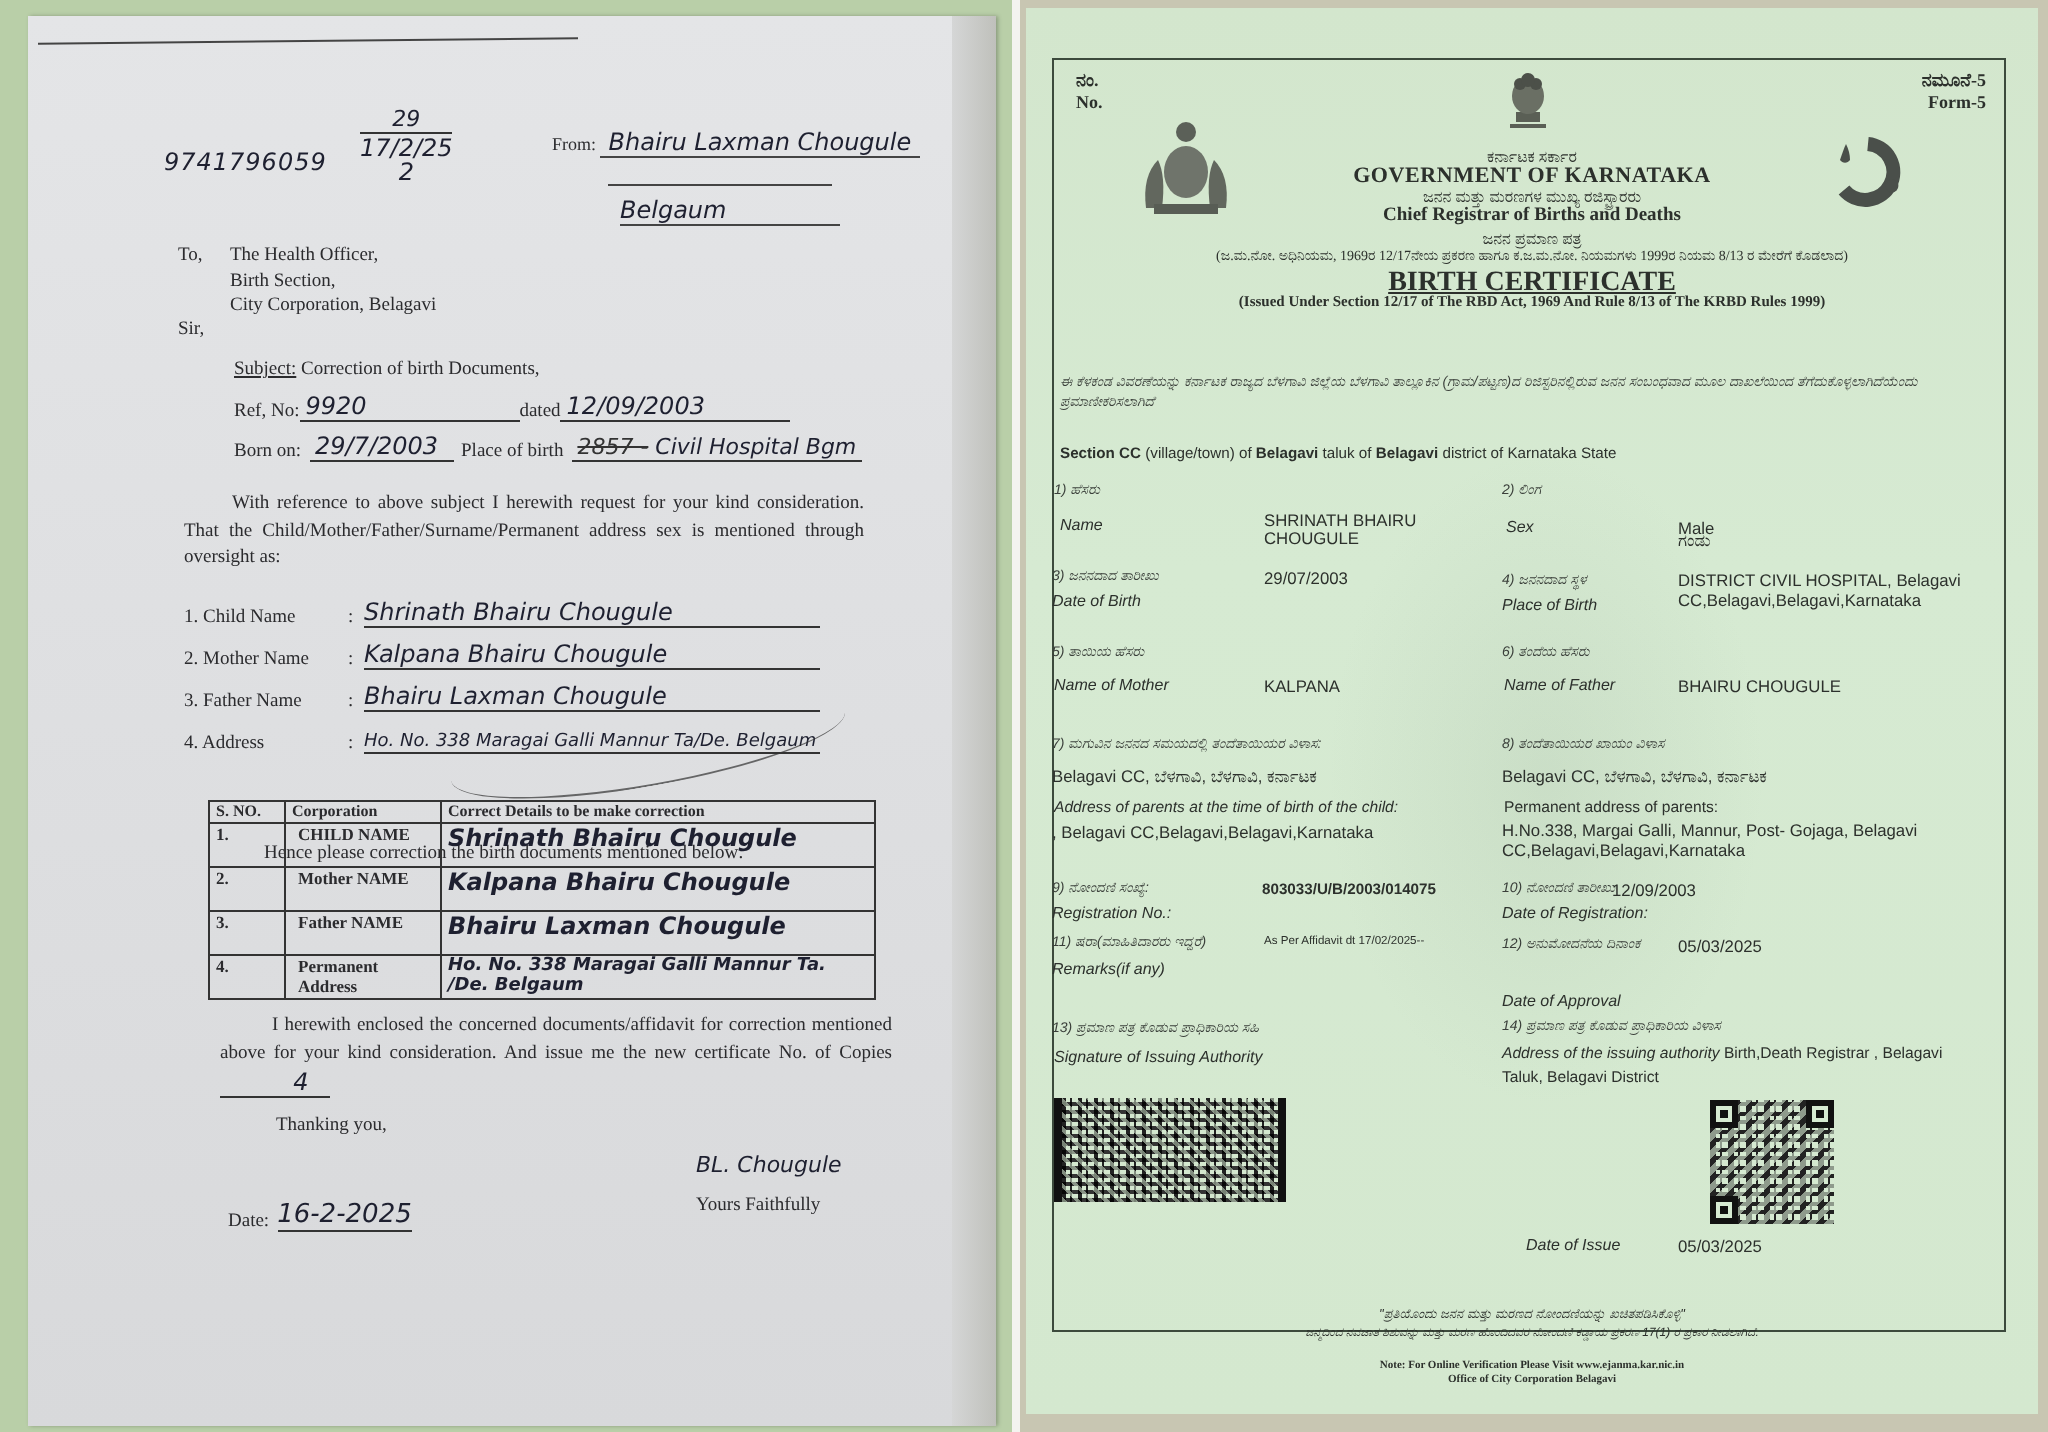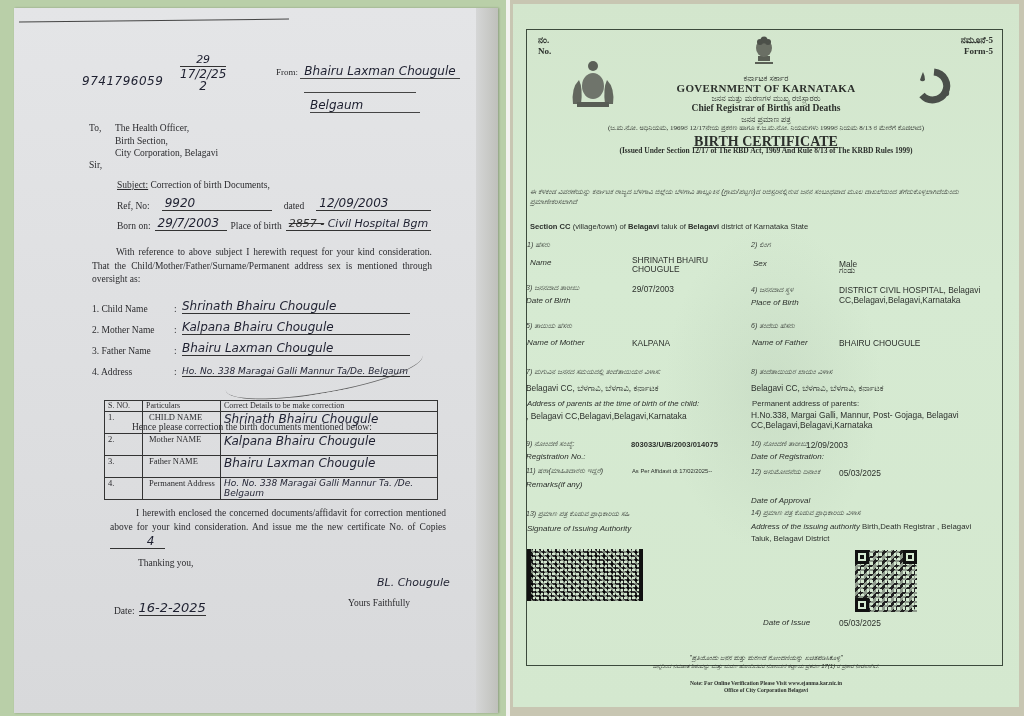--- a/index.html
+++ b/index.html
@@ -34,47 +34,47 @@
   .from { left: 262px; top: 56px; font-size: 9px; }
   .from .hw { font-size: 12px; border-bottom: 1px solid #444; padding: 0 4px; }
   .blank1 { left: 290px; top: 84px; width: 112px; height: 1px; background: #444; }
   .belg { left: 296px; top: 90px; font-size: 12px; border-bottom: 1px solid #444; width: 110px; }
   .to { left: 75px; top: 114px; font-size: 9.5px; line-height: 12.5px; }
   .to .lbl { position:absolute; left:0; top:0; }
   .to .addr { position:absolute; left:26px; top:0; }
   .sir { left: 75px; top: 152px; font-size: 9.5px; }
   .subject { left: 103px; top: 172px; font-size: 9.5px; }
   .subject u { text-decoration: underline; }
-  .refline { left: 103px; top: 188px; font-size: 9.5px; display: flex; gap: 12px; align-items: flex-end; }
+  .refline { left: 103px; top: 188px; font-size: 9.5px; display: flex; gap: 0; align-items: flex-end; }
   .uline { border-bottom: 1px solid #333; display: inline-block; padding: 0 3px; }
   .bornline { left: 103px; top: 208px; font-size: 9.5px; display:flex; gap:4px; align-items: flex-end; }
   .strike { text-decoration: line-through; color:#333; }
   .para1 { left: 78px; top: 238px; width: 340px; font-size: 9.5px; line-height: 13.5px; white-space: normal; text-align: justify; text-indent: 24px; }
   .fields { left: 78px; top: 285px; font-size: 9.5px; }
   .frow { display: flex; align-items: flex-end; height: 21px; }
   .frow .fl { width: 82px; }
   .frow .colon { width: 8px; }
   .frow .fv { width: 228px; border-bottom: 1px solid #333; font-size: 12px; line-height: 14px; }
   .frow.addr .fv { font-size: 9px; line-height: 10px; }
   .hence { left: 118px; top: 372px; font-size: 9.5px; margin-top: 42px; }
   table.corr {
     position: absolute; left: 90px; top: 392px; width: 334px;
     border-collapse: collapse; font-size: 8.5px;
   }
-  table.corr th, table.corr td { border: 1px solid #333; padding: 0 3px; text-align: left; font-weight: normal; vertical-align: top; }
+  table.corr th, table.corr td { border: 1px solid #333; padding: 0 3px; text-align: left; font-weight: bold; vertical-align: top; }
   table.corr th { height: 11px; font-size: 8px; }
   table.corr td { height: 22px; }
   table.corr td.sn { width: 38px; }
   table.corr td.pt { width: 78px; padding-left: 6px; }
   table.corr td.cv { font-family: "DejaVu Sans", sans-serif; font-style: italic; font-size: 12px; color:#1e2030; }
   table.corr tr.addrrow td.cv { font-size: 9px; line-height: 10px; }
   .para2 { left: 96px; top: 498px; width: 336px; font-size: 9.5px; line-height: 14px; white-space: normal; text-align: justify; text-indent: 26px; }
   .copies .uline { width: 55px; text-align:center; }
   .thanks { left: 124px; top: 550px; font-size: 9.5px; }
-  .sig { left: 334px; top: 568px; font-size: 11px; margin-left: 29px; }
+  .sig { left: 334px; top: 568px; font-size: 11px; }
   .yours { left: 334px; top: 590px; font-size: 9.5px; }
   .datel { left: 100px; top: 592px; font-size: 9.5px; display:flex; align-items: flex-end; gap: 4px; }
   .datel .hw { font-size: 13px; border-bottom:1px solid #333; }
   .arrowline { position:absolute; left: 210px; top: 345px; width: 200px; height: 40px; border-bottom: 1px solid #333; border-radius: 0 0 50% 50%; transform: rotate(-10deg); opacity: 0.7; }
 
   
   .divider { position: absolute; left: 506px; top: 0; width: 4px; height: 716px; background: #f3f3ef; }
 
   
   .right-bg { position: absolute; left: 510px; top: 0; width: 514px; height: 716px; background: #c8c6b2; }
@@ -205,21 +205,21 @@
     </div>
   </div>
   <div class="arrowline"></div>
 
   <div class="abs hence">Hence please correction the birth documents mentioned below:</div>
 
   <table class="corr">
     <thead>
       <tr>
         <th>S. NO.</th>
-        <th>Particulars</th>
+        <th>Corporation</th>
         <th>Correct Details to be make correction</th>
       </tr>
     </thead>
     <tbody>
       <tr>
         <td class="sn">1.</td>
         <td class="pt">CHILD NAME</td>
         <td class="cv">Shrinath Bhairu Chougule</td>
       </tr>
       <tr>

